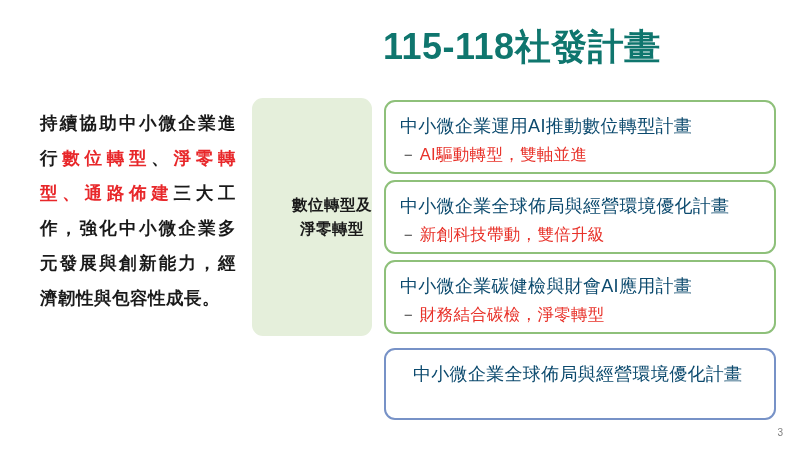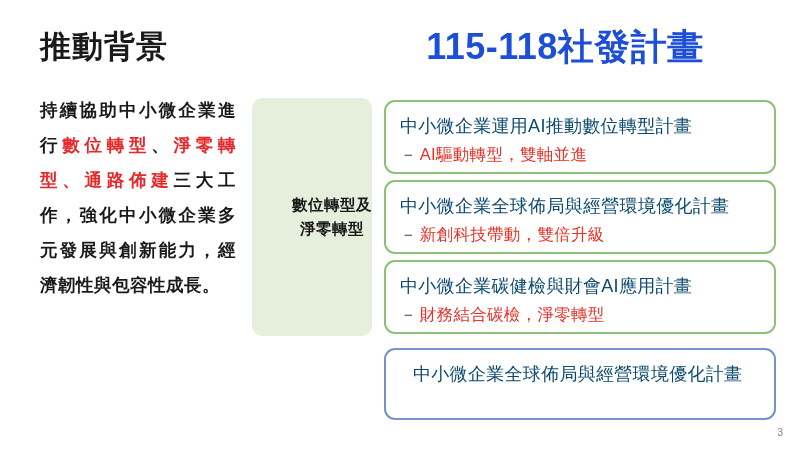--- a/index.html
+++ b/index.html
@@ -27,44 +27,44 @@
     font-size: 31px;
     font-weight: 700;
     color: #1a1a1a;
     letter-spacing: 1px;
     line-height: 1.2;
     white-space: nowrap;
   }
   .left-body {
     position: absolute;
     left: 40px;
-    top: 93px;
+    top: 106px;
     width: 196px;
     font-size: 17.5px;
     font-weight: 700;
     color: #1a1a1a;
     line-height: 2.0;
     letter-spacing: 0.5px;
     text-align: justify;
     text-justify: inter-character;
   }
   .left-body .em {
     color: #e8272a;
   }
 
   
   .main-title {
     position: absolute;
-    left: 369px;
+    left: 383px;
     top: 24px;
     width: 392px;
-    text-align: center;
+    text-align: left;
     font-size: 36px;
     font-weight: 700;
-    color: #1d4ed8;
+    color: #0f766e;
     letter-spacing: 0.5px;
     line-height: 1.25;
     white-space: nowrap;
   }
 
   
   .matrix {
     position: absolute;
     left: 252px;
     top: 98px;
@@ -152,21 +152,20 @@
     bottom: 12px;
     font-size: 10px;
     color: #808080;
   }
 </style>
 </head>
 <body>
 
 <div id="slide">
 
-  <div class="left-heading">推動背景</div>
 
   <div class="left-body">
     <span>持續協助中小微企業進行</span><span class="em">數位轉型</span><span>、</span><span class="em">淨零轉型、通路佈建</span><span>三大工作，強化中小微企業多元發展與創新能力，經濟韌性與包容性成長。</span>
   </div>
 
   <div class="main-title">115-118社發計畫</div>
 
   <div class="matrix">
 
     <div class="cat-box cat-green">

